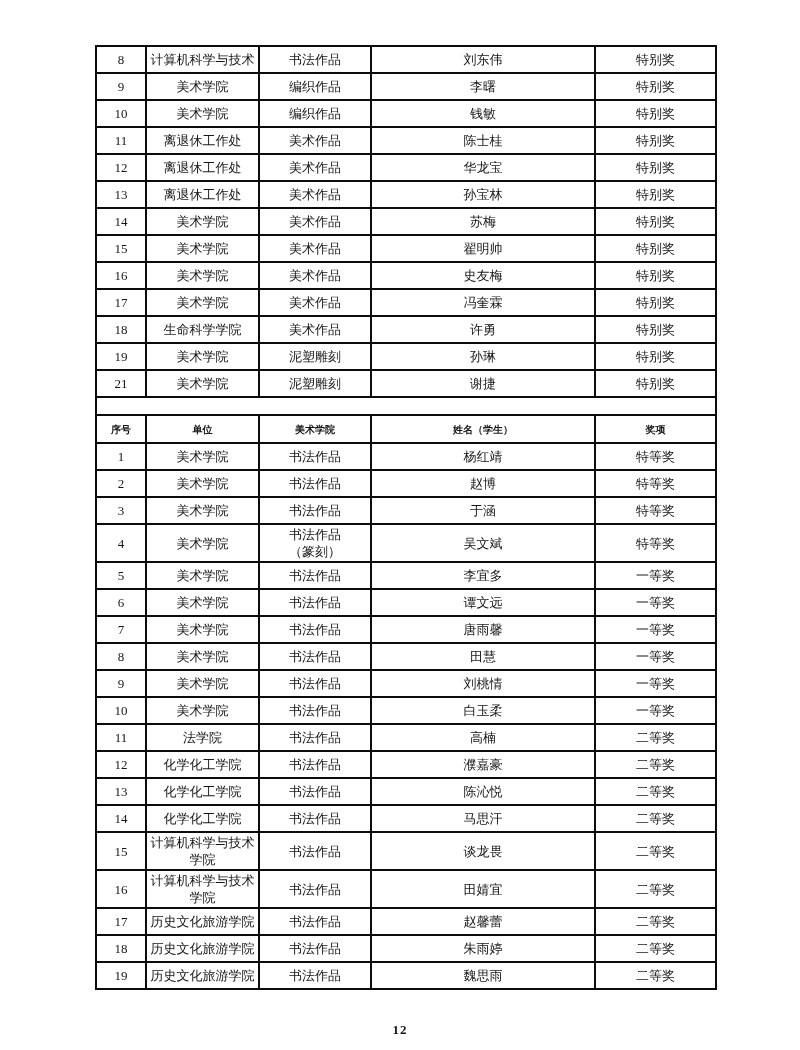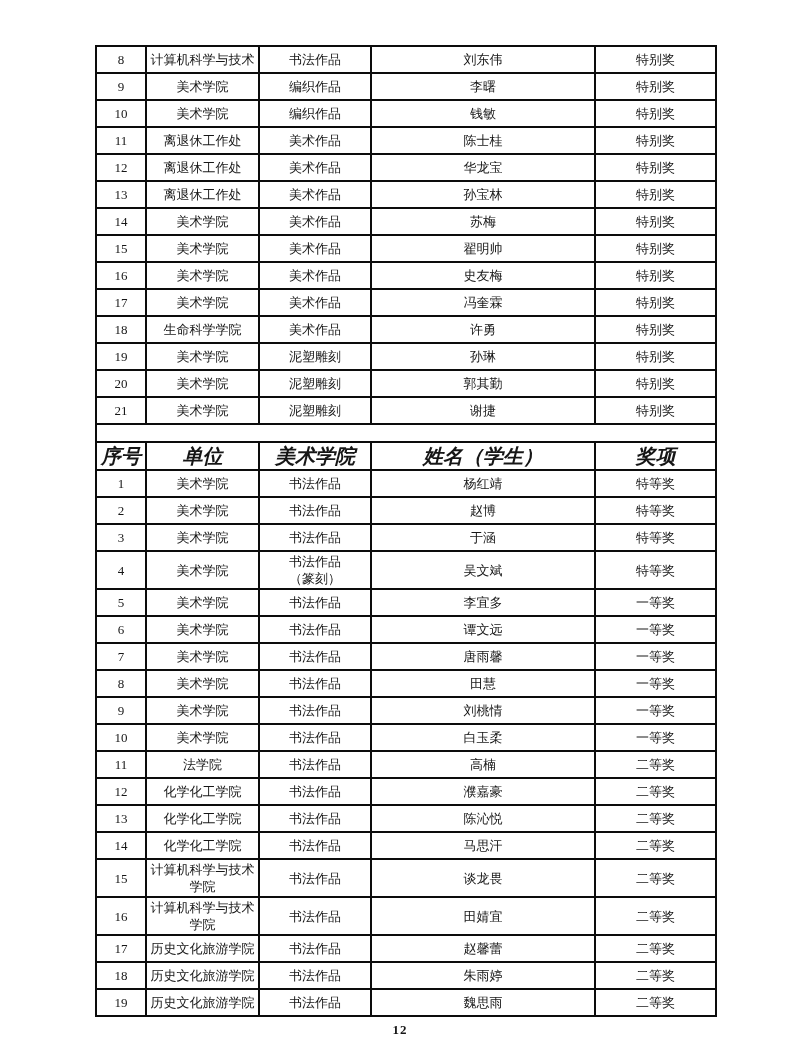--- a/index.html
+++ b/index.html
@@ -29,24 +29,23 @@
     text-align: center;
     vertical-align: middle;
     font-size: 13px;
     line-height: 17px;
     padding: 1px 2px;
     height: 23px;
     white-space: pre-line;
     overflow: hidden;
   }
   table.awards th {
-    font-size: 20px;
+    font-size: 10px;
     font-weight: bold;
     height: 24px;
-    font-style: italic;
   }
   tr.spacer-row td {
     height: 16px;
     padding: 0;
   }
   .page-number {
     position: absolute;
     top: 1022px;
     left: 0;
     width: 100%;
@@ -149,27 +148,20 @@
           <td>特别奖</td>
         </tr>
         <tr>
           <td>19</td>
           <td>美术学院</td>
           <td>泥塑雕刻</td>
           <td>孙琳</td>
           <td>特别奖</td>
         </tr>
         <tr>
-          <td>20</td>
-          <td>美术学院</td>
-          <td>泥塑雕刻</td>
-          <td>郭其勤</td>
-          <td>特别奖</td>
-        </tr>
-        <tr>
           <td>21</td>
           <td>美术学院</td>
           <td>泥塑雕刻</td>
           <td>谢捷</td>
           <td>特别奖</td>
         </tr>
       </tbody>
 
     <tbody>
       <tr class="spacer-row">

